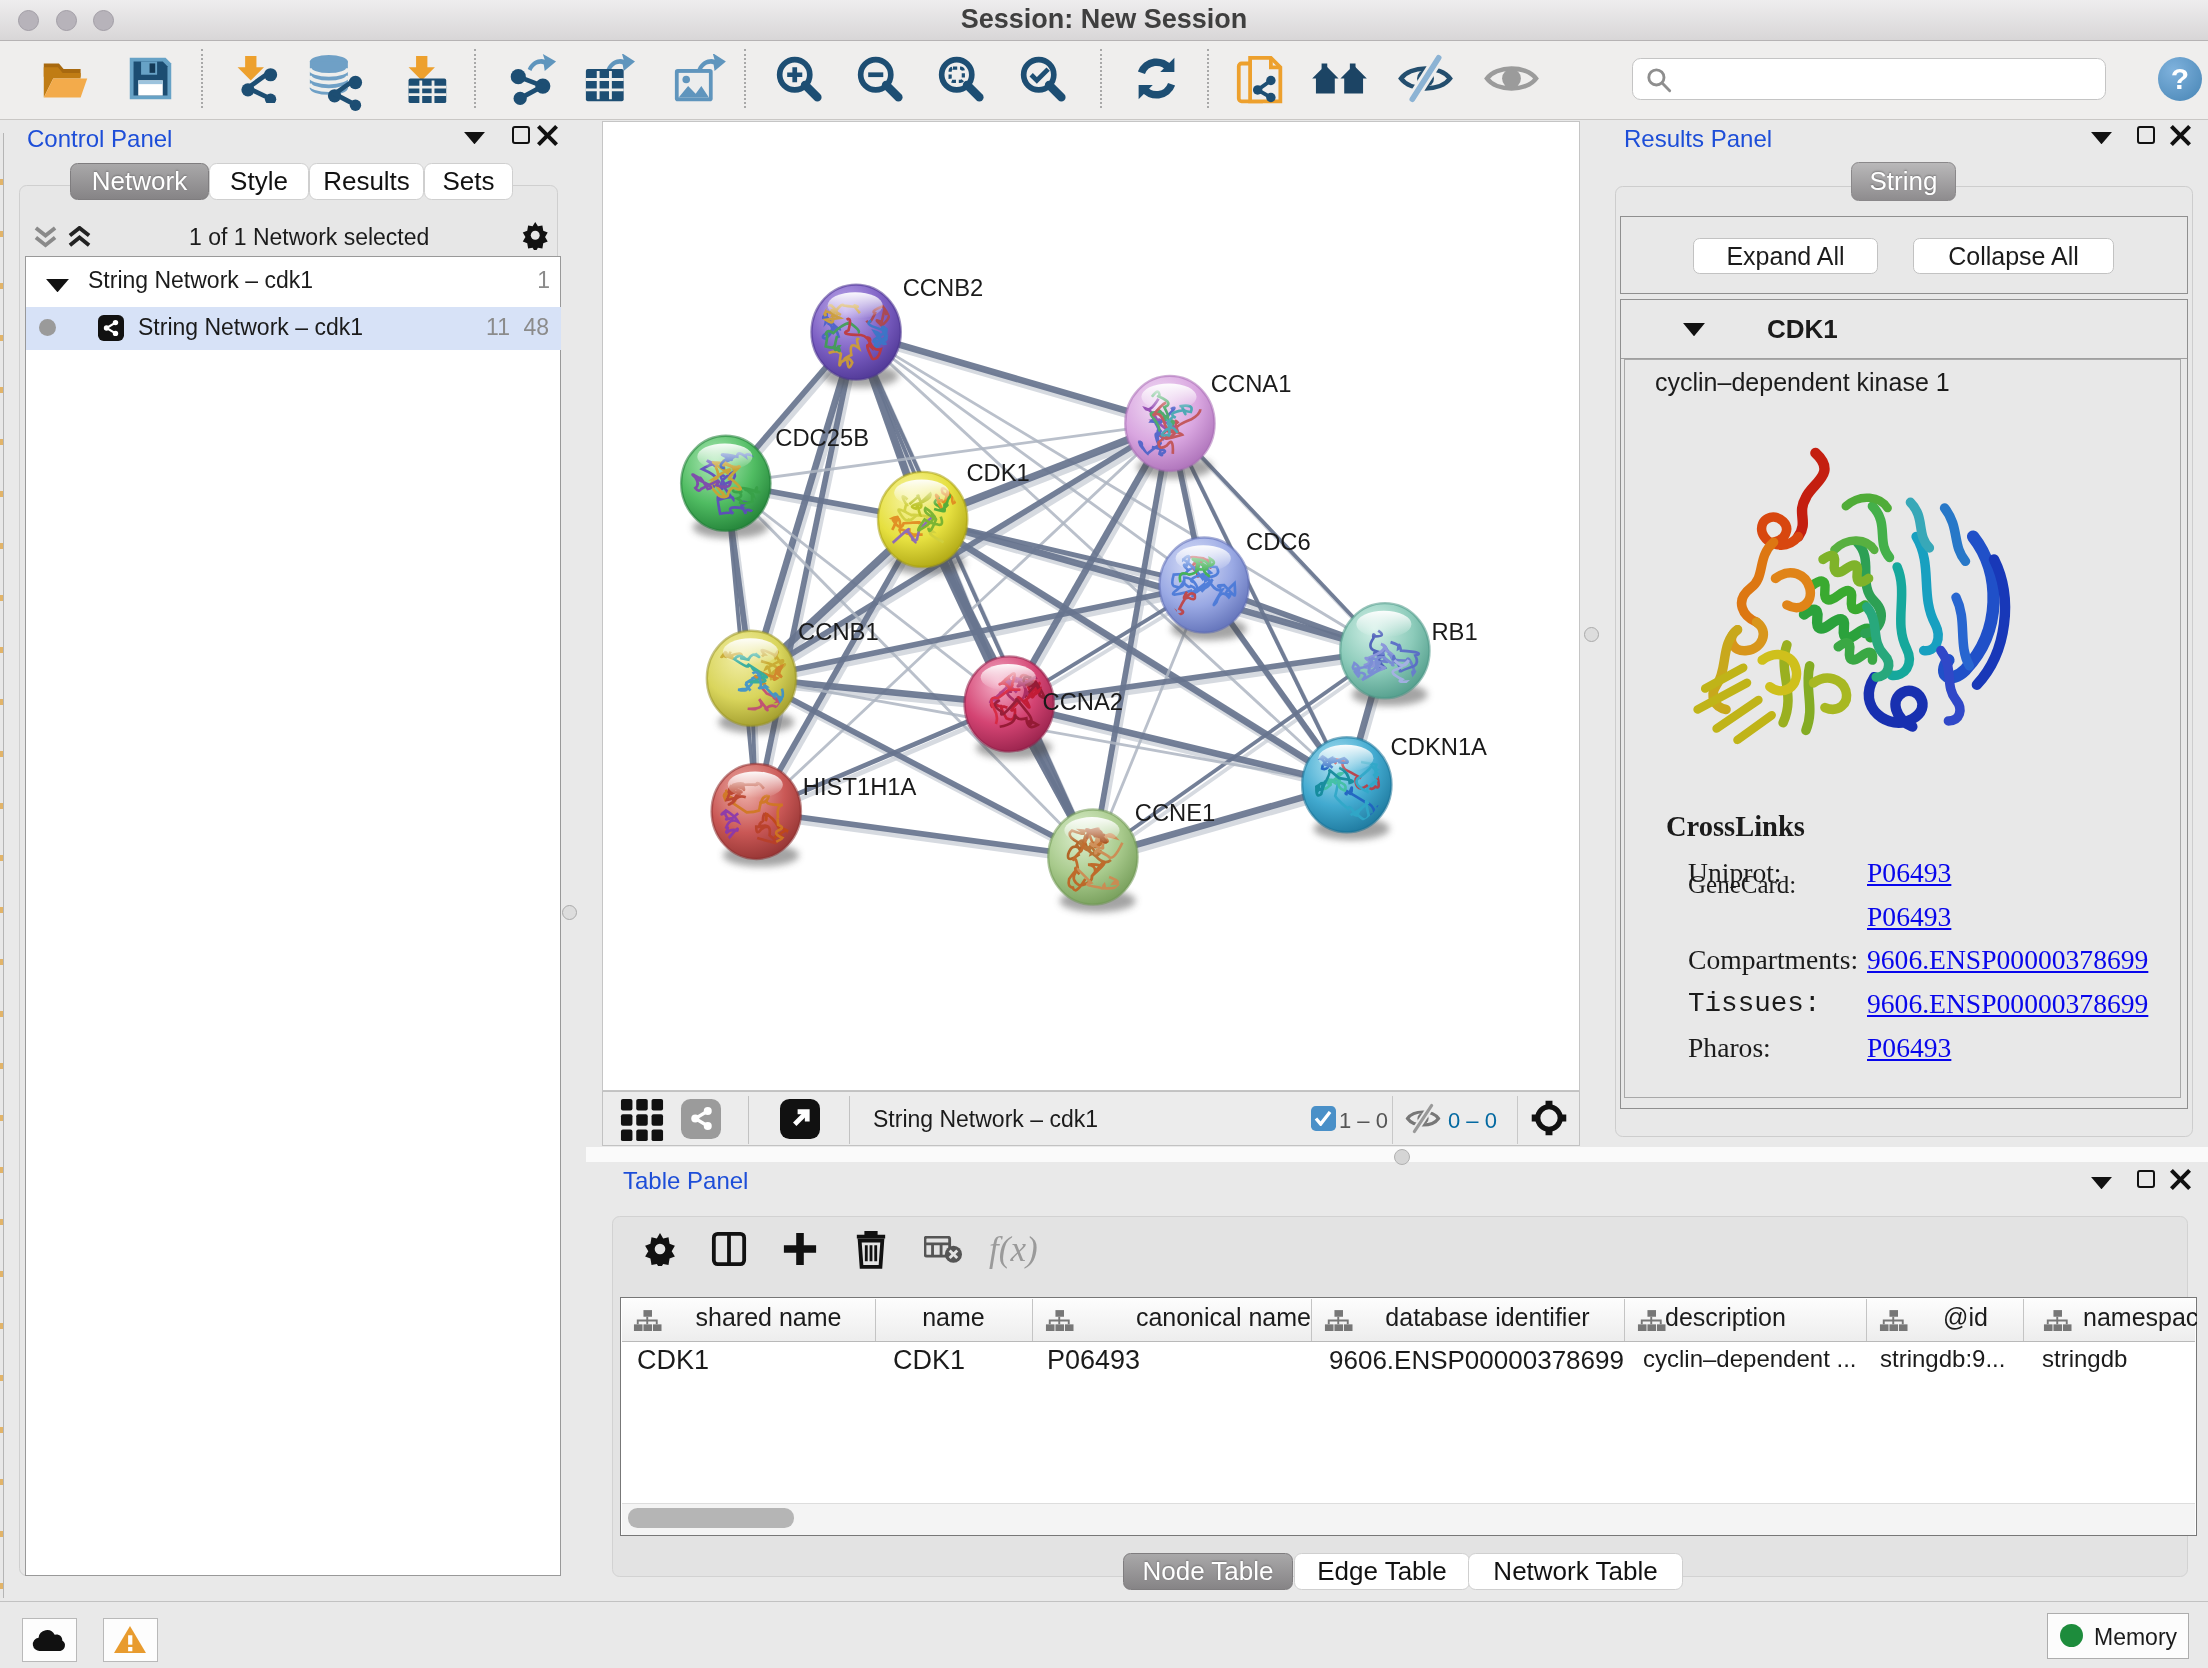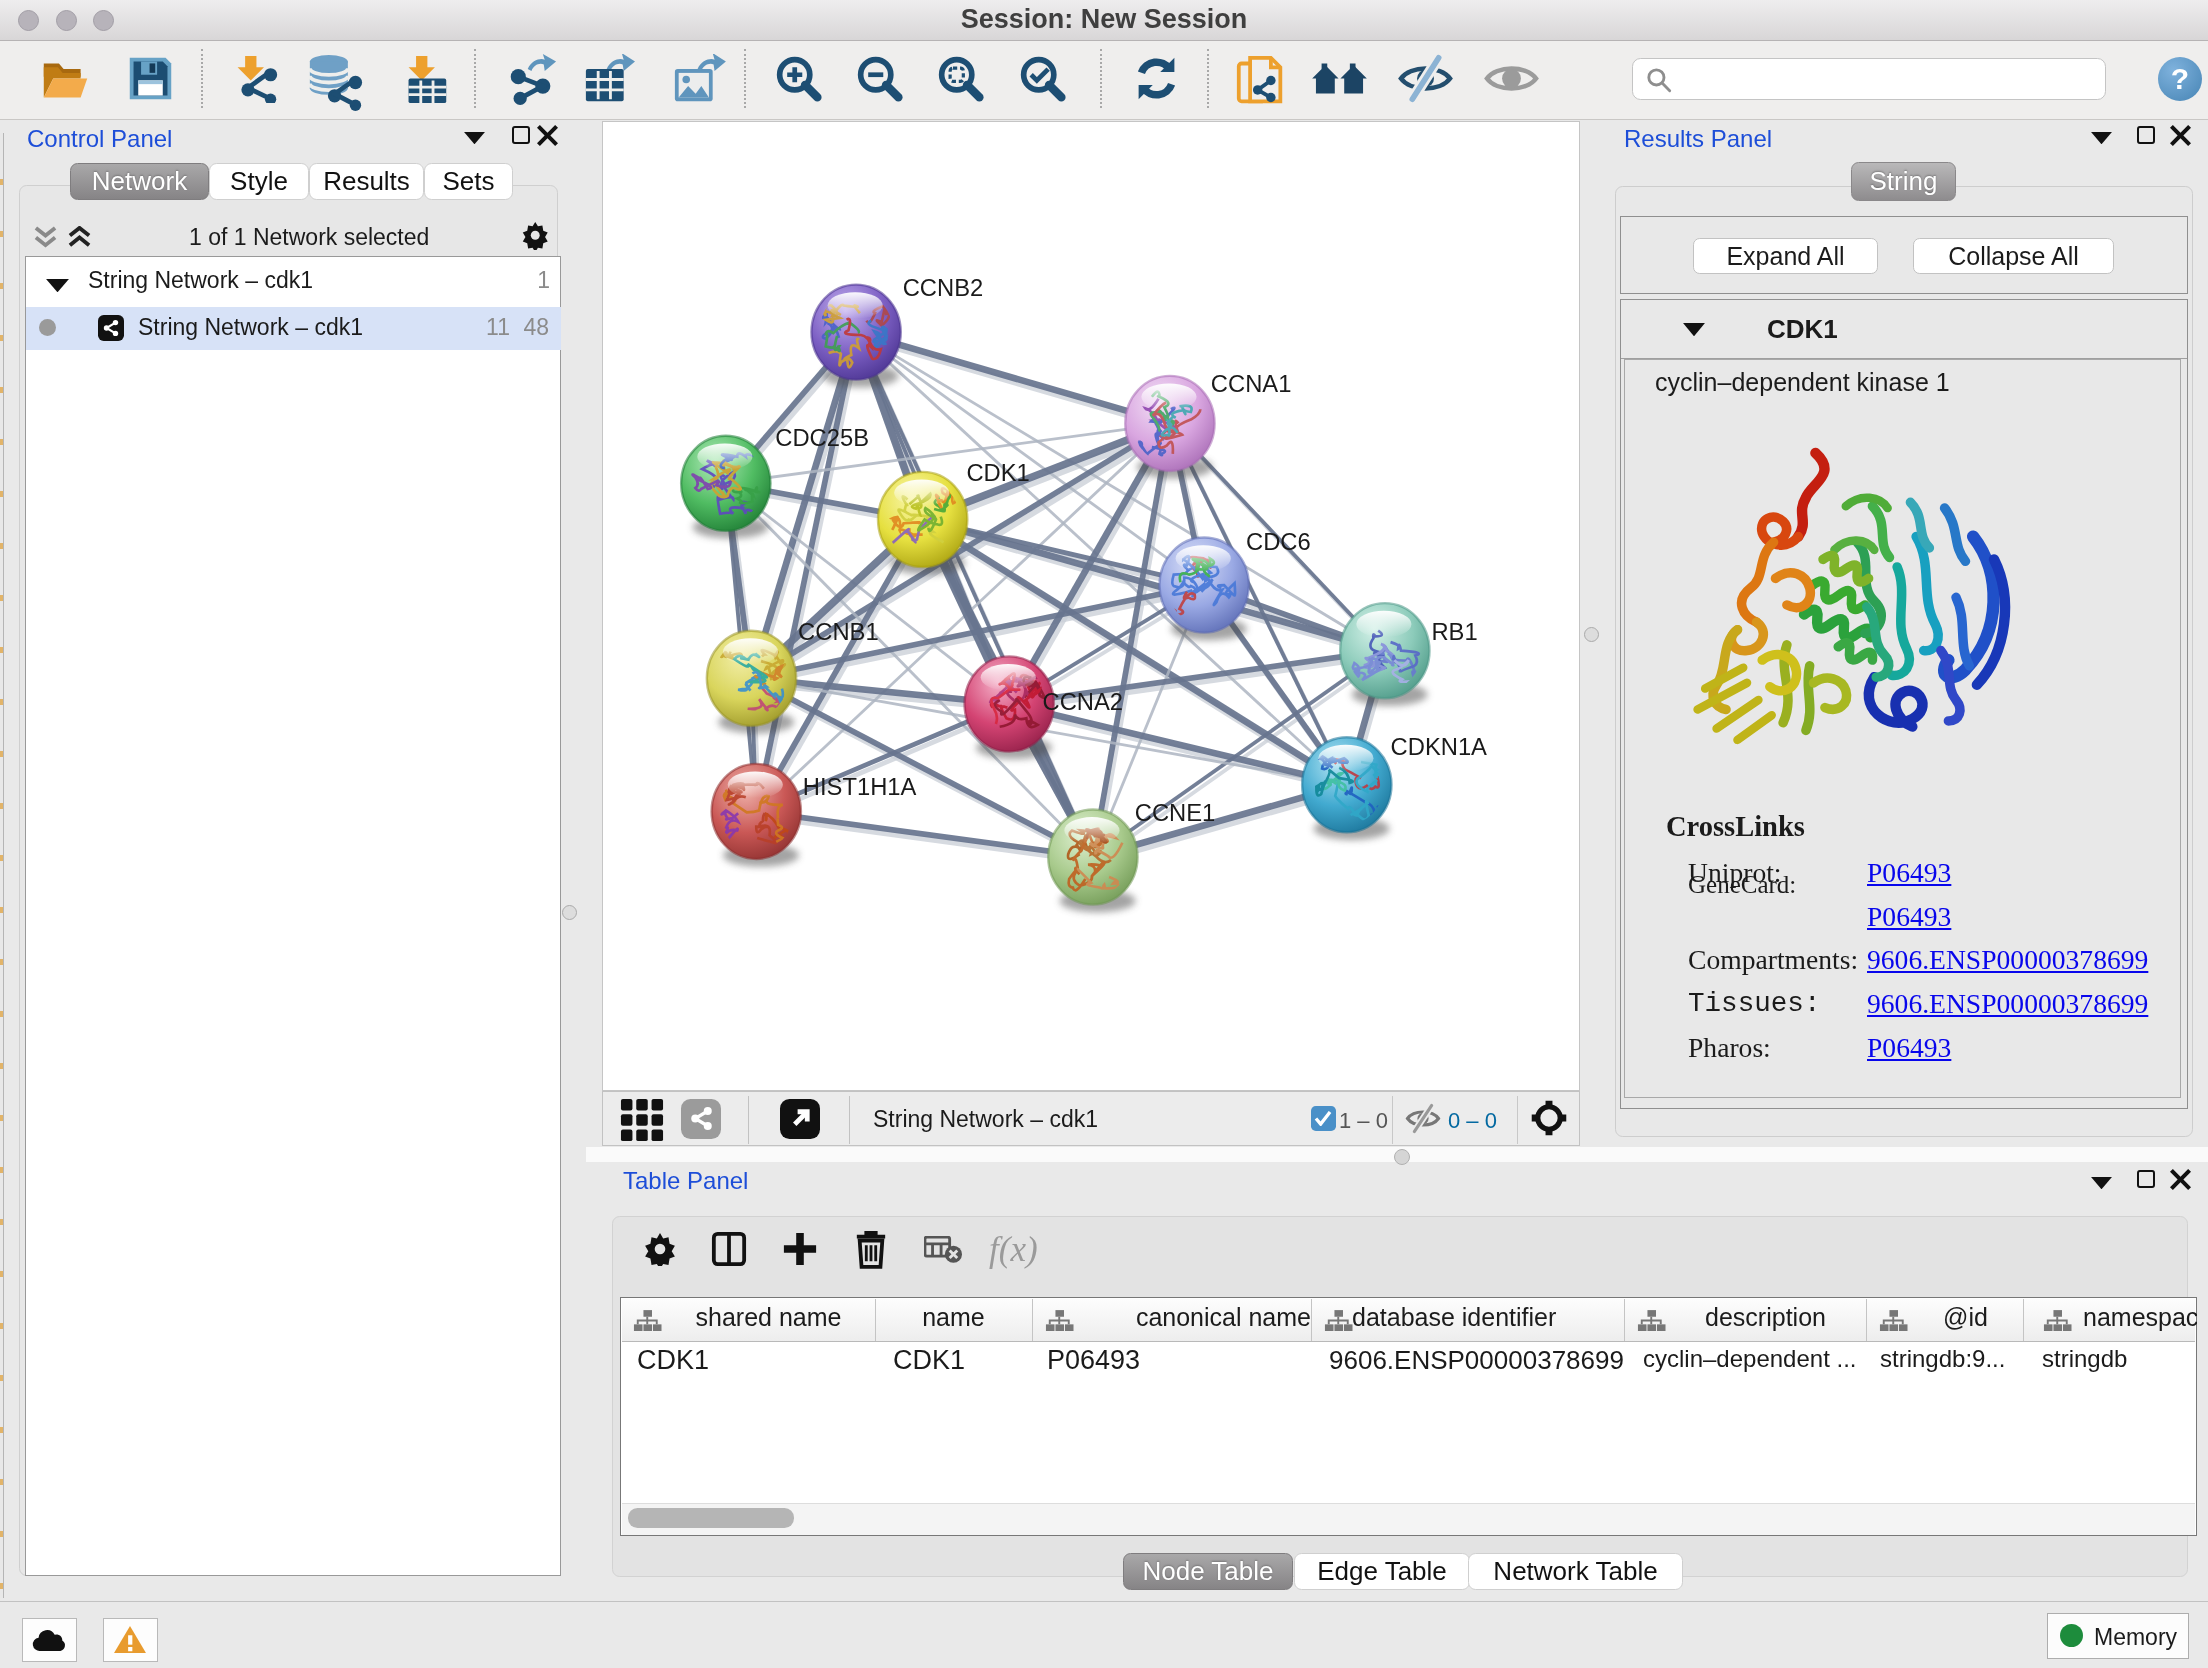--- a/index.html
+++ b/index.html
@@ -747,32 +747,32 @@
     <div class="abs" style="left:1311px;top:1299px;width:1px;height:42px;background:#c4c4c4"></div>
     <svg class="abs" style="left:1324px;top:1309px" width="28.5" height="25" viewBox="0 0 30 26">
       <g fill="#777">
         <rect x="11" y="1" width="9" height="7"></rect>
         <rect x="1" y="16" width="9" height="7"></rect>
         <rect x="11" y="16" width="9" height="7"></rect>
         <rect x="21" y="16" width="9" height="7"></rect>
         <path d="M15 8 v4 M5 16 v-4 h20 v4 M15 12 v4" stroke="#777" stroke-width="2" fill="none"></path>
       </g>
     </svg>
-    <div class="tx" style="left:1352px;top:1303px;width:271px;text-align:left;font-size:25px;overflow:hidden">database identifier</div>
+    <div class="tx" style="left:1352px;top:1303px;width:271px;text-align:center;font-size:25px;overflow:hidden">database identifier</div>
     <div class="abs" style="left:1624px;top:1299px;width:1px;height:42px;background:#c4c4c4"></div>
     <svg class="abs" style="left:1637px;top:1309px" width="28.5" height="25" viewBox="0 0 30 26">
       <g fill="#777">
         <rect x="11" y="1" width="9" height="7"></rect>
         <rect x="1" y="16" width="9" height="7"></rect>
         <rect x="11" y="16" width="9" height="7"></rect>
         <rect x="21" y="16" width="9" height="7"></rect>
         <path d="M15 8 v4 M5 16 v-4 h20 v4 M15 12 v4" stroke="#777" stroke-width="2" fill="none"></path>
       </g>
     </svg>
-    <div class="tx" style="left:1665px;top:1303px;width:201px;text-align:center;font-size:25px;overflow:hidden">description</div>
+    <div class="tx" style="left:1665px;top:1303px;width:201px;font-size:25px;overflow:hidden">description</div>
     <div class="abs" style="left:1866px;top:1299px;width:1px;height:42px;background:#c4c4c4"></div>
     <svg class="abs" style="left:1879px;top:1309px" width="28.5" height="25" viewBox="0 0 30 26">
       <g fill="#777">
         <rect x="11" y="1" width="9" height="7"></rect>
         <rect x="1" y="16" width="9" height="7"></rect>
         <rect x="11" y="16" width="9" height="7"></rect>
         <rect x="21" y="16" width="9" height="7"></rect>
         <path d="M15 8 v4 M5 16 v-4 h20 v4 M15 12 v4" stroke="#777" stroke-width="2" fill="none"></path>
       </g>
     </svg>

